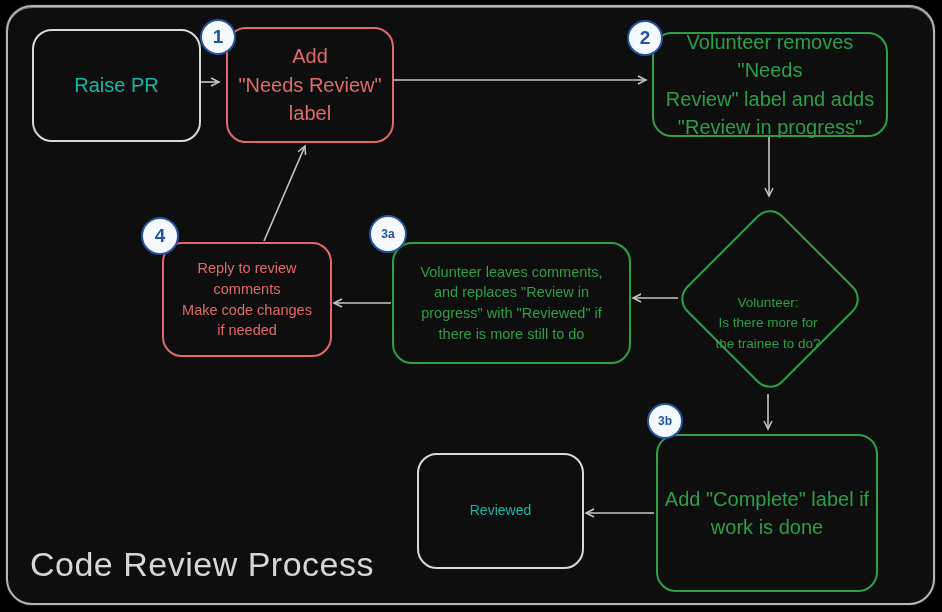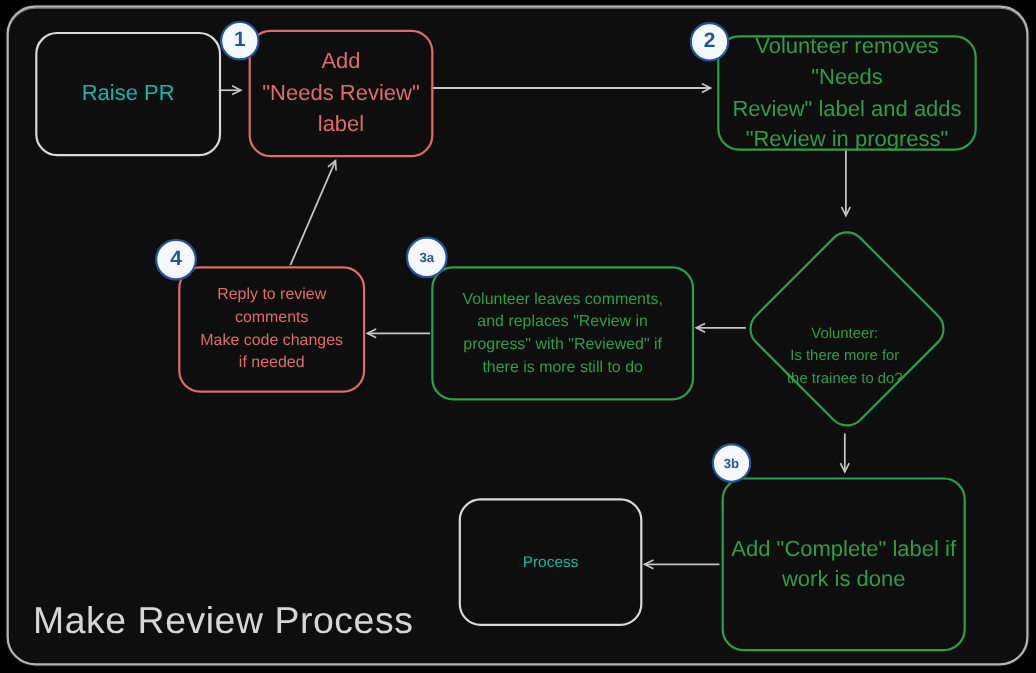--- a/index.html
+++ b/index.html
@@ -98,22 +98,22 @@
 there is more still to do</div>
 
   <div class="node red" style="left:162px;top:242px;width:166px;height:111px;font-size:14.5px;">Reply to review
 comments
 Make code changes
 if needed</div>
 
   <div class="node green" style="left:656px;top:434px;width:218px;height:154px;">Add "Complete" label if
 work is done</div>
 
-  <div class="node neutral" style="left:417px;top:453px;width:163px;height:112px;font-size:14px;">Process</div>
+  <div class="node neutral" style="left:417px;top:453px;width:163px;height:112px;font-size:14px;">Reviewed</div>
 
   <div class="badge lg" style="left:200px;top:19px;width:36px;height:36px;">1</div>
   <div class="badge lg" style="left:627px;top:20px;width:36px;height:36px;">2</div>
   <div class="badge sm" style="left:369px;top:215px;width:38px;height:38px;">3a</div>
   <div class="badge lg" style="left:141px;top:217px;width:38px;height:38px;">4</div>
   <div class="badge sm" style="left:647px;top:403px;width:36px;height:36px;text-align:center;">3b</div>
 
-  <div class="title">Make Review Process</div>
+  <div class="title">Code Review Process</div>
 </div>
 
 </body></html>

